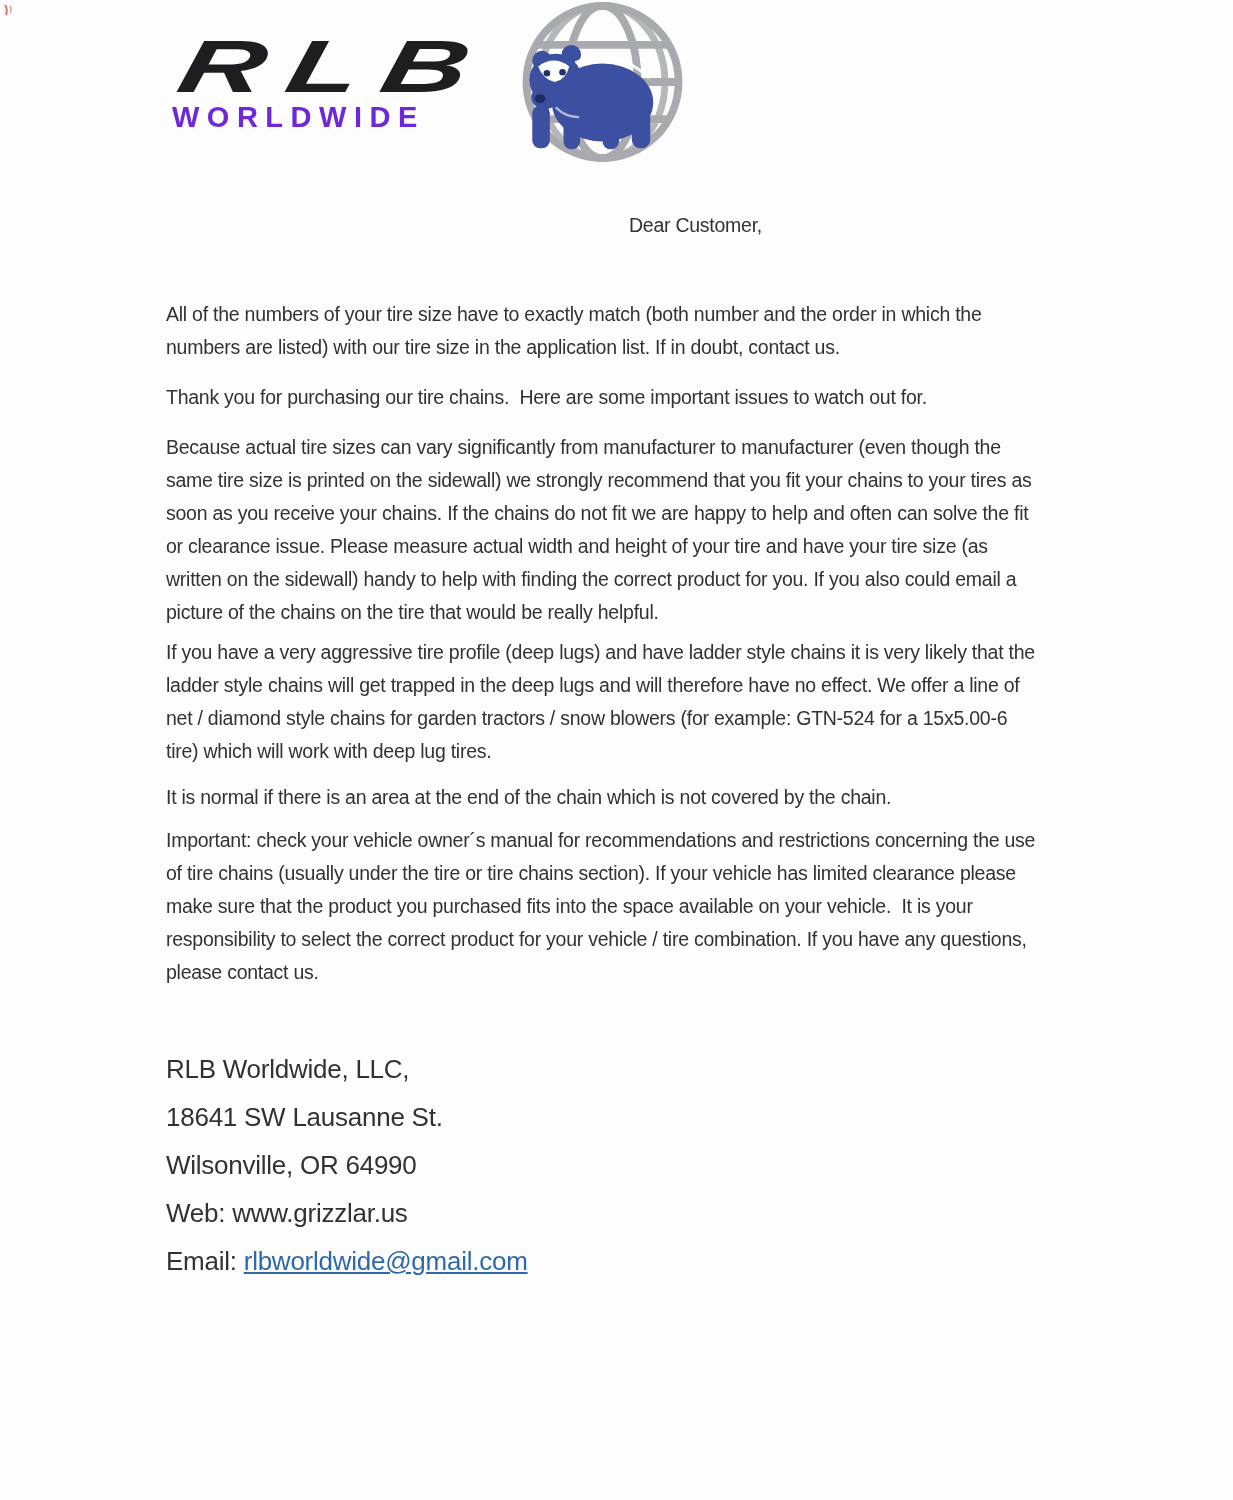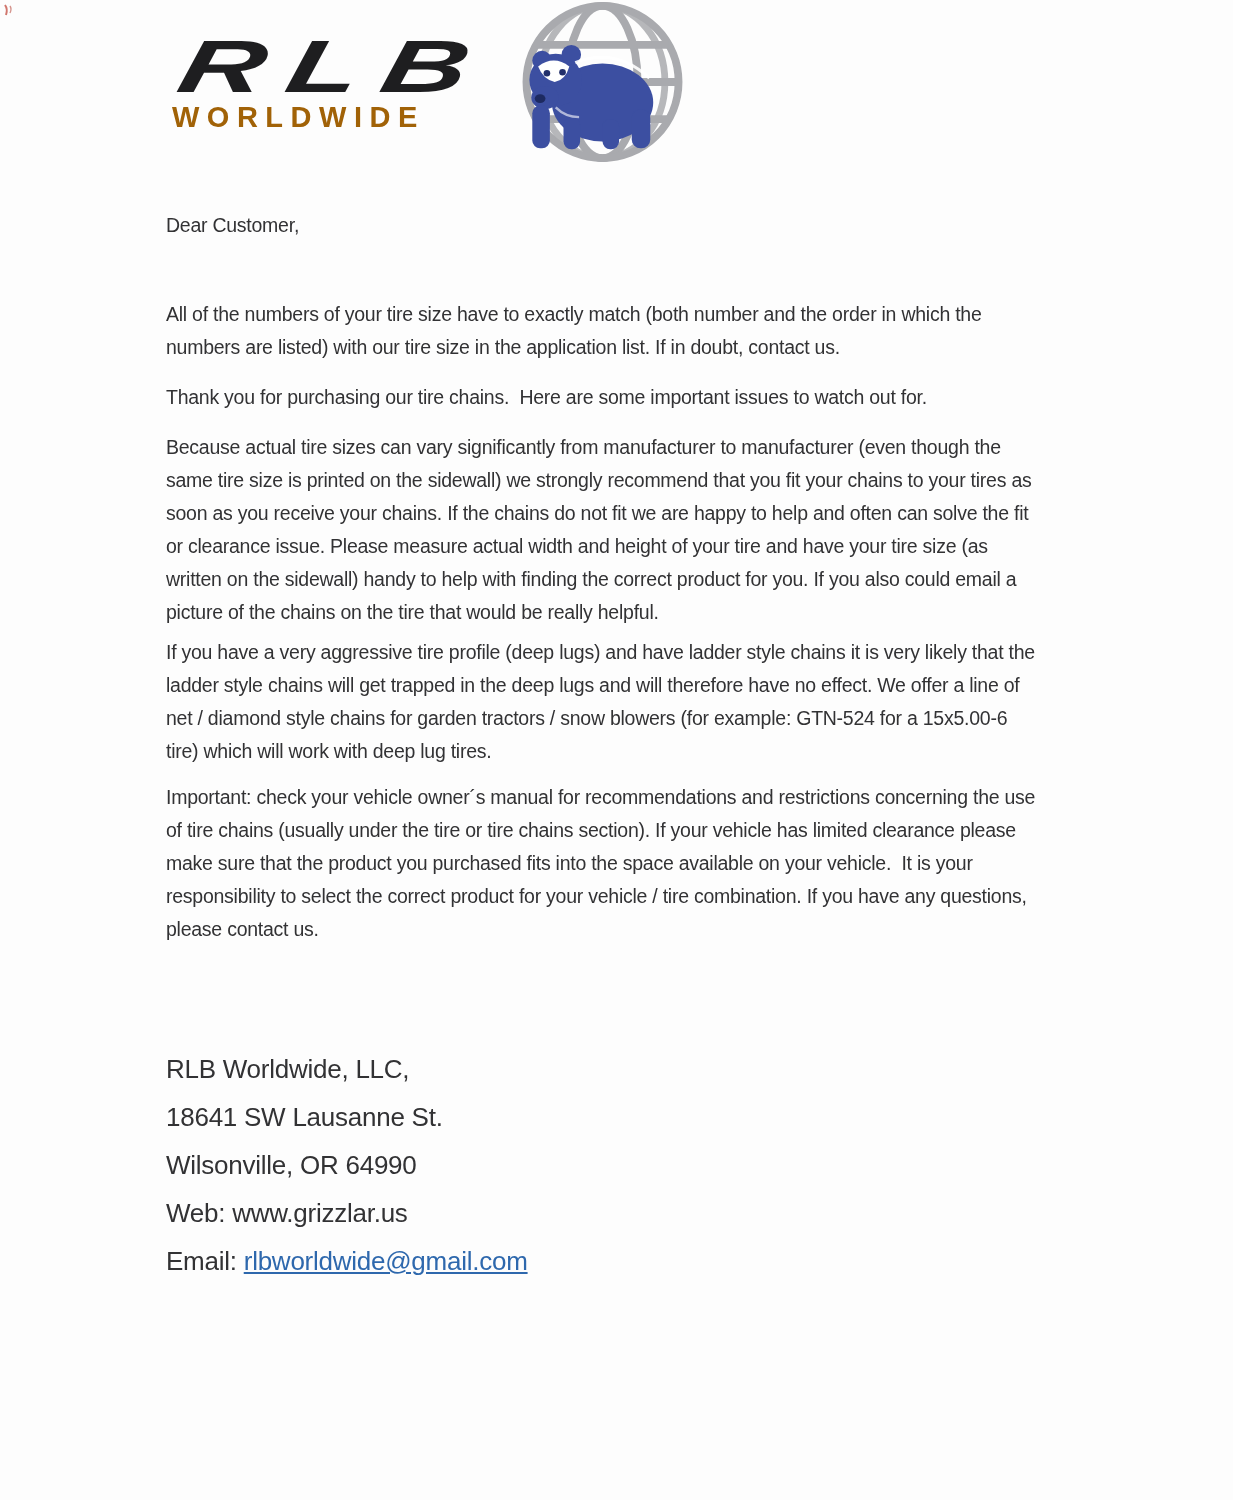--- a/index.html
+++ b/index.html
@@ -11,31 +11,31 @@
   
   .logo{position:absolute;left:0;top:0;width:720px;height:170px;}
   .brand{
     position:absolute;left:175px;top:34px;height:70px;line-height:66px;
     font-size:74px;font-weight:bold;font-style:italic;letter-spacing:14px;
     color:#1e1e20;transform:skewX(-13deg) scaleX(1.6);transform-origin:0 80%;
     white-space:nowrap;
   }
   .brand-sub{
     position:absolute;left:172px;top:101px;font-size:29px;font-weight:bold;
-    letter-spacing:7.5px;color:#a16207;white-space:nowrap;
+    letter-spacing:7.5px;color:#6d28d9;white-space:nowrap;
   }
   .globe-bear{position:absolute;left:505px;top:2px;width:195px;height:160px;}
   .artifact{position:absolute;left:1px;top:3px;width:18px;height:18px;opacity:.75;}
   
   .content{position:absolute;left:166px;top:209px;right:8px;}
   .content p{
     margin:0;white-space:pre-wrap;font-size:19.5px;line-height:33px;
     letter-spacing:-0.25px;
   }
-  .p-dear{margin-bottom:56px !important;}
+  .p-dear{margin-bottom:56px !important;text-align:center;}
   .p-m17{margin-bottom:17px !important;}
   .p-m7{margin-bottom:7px !important;}
   .p-m13{margin-bottom:13px !important;}
   .p-m10{margin-bottom:10px !important;}
   
   .footer{position:absolute;left:166px;top:1053px;}
   .footer p{
     margin:0 0 15px 0;white-space:pre-wrap;font-size:26px;line-height:33px;
     letter-spacing:-0.25px;
   }
@@ -98,20 +98,21 @@
     <p class="p-m7">Because actual tire sizes can vary significantly from manufacturer to manufacturer (even though the
 same tire size is printed on the sidewall) we strongly recommend that you fit your chains to your tires as
 soon as you receive your chains. If the chains do not fit we are happy to help and often can solve the fit
 or clearance issue. Please measure actual width and height of your tire and have your tire size (as
 written on the sidewall) handy to help with finding the correct product for you. If you also could email a
 picture of the chains on the tire that would be really helpful.</p>
     <p class="p-m13">If you have a very aggressive tire profile (deep lugs) and have ladder style chains it is very likely that the
 ladder style chains will get trapped in the deep lugs and will therefore have no effect. We offer a line of
 net / diamond style chains for garden tractors / snow blowers (for example: GTN-524 for a 15x5.00-6
 tire) which will work with deep lug tires.</p>
+    <p class="p-m10">It is normal if there is an area at the end of the chain which is not covered by the chain.</p>
     <p>Important: check your vehicle owner´s manual for recommendations and restrictions concerning the use
 of tire chains (usually under the tire or tire chains section). If your vehicle has limited clearance please
 make sure that the product you purchased fits into the space available on your vehicle.  It is your
 responsibility to select the correct product for your vehicle / tire combination. If you have any questions,
 please contact us.</p>
   </div>
 
   <div class="footer">
     <p>RLB Worldwide, LLC,</p>
     <p>18641 SW Lausanne St.</p>

